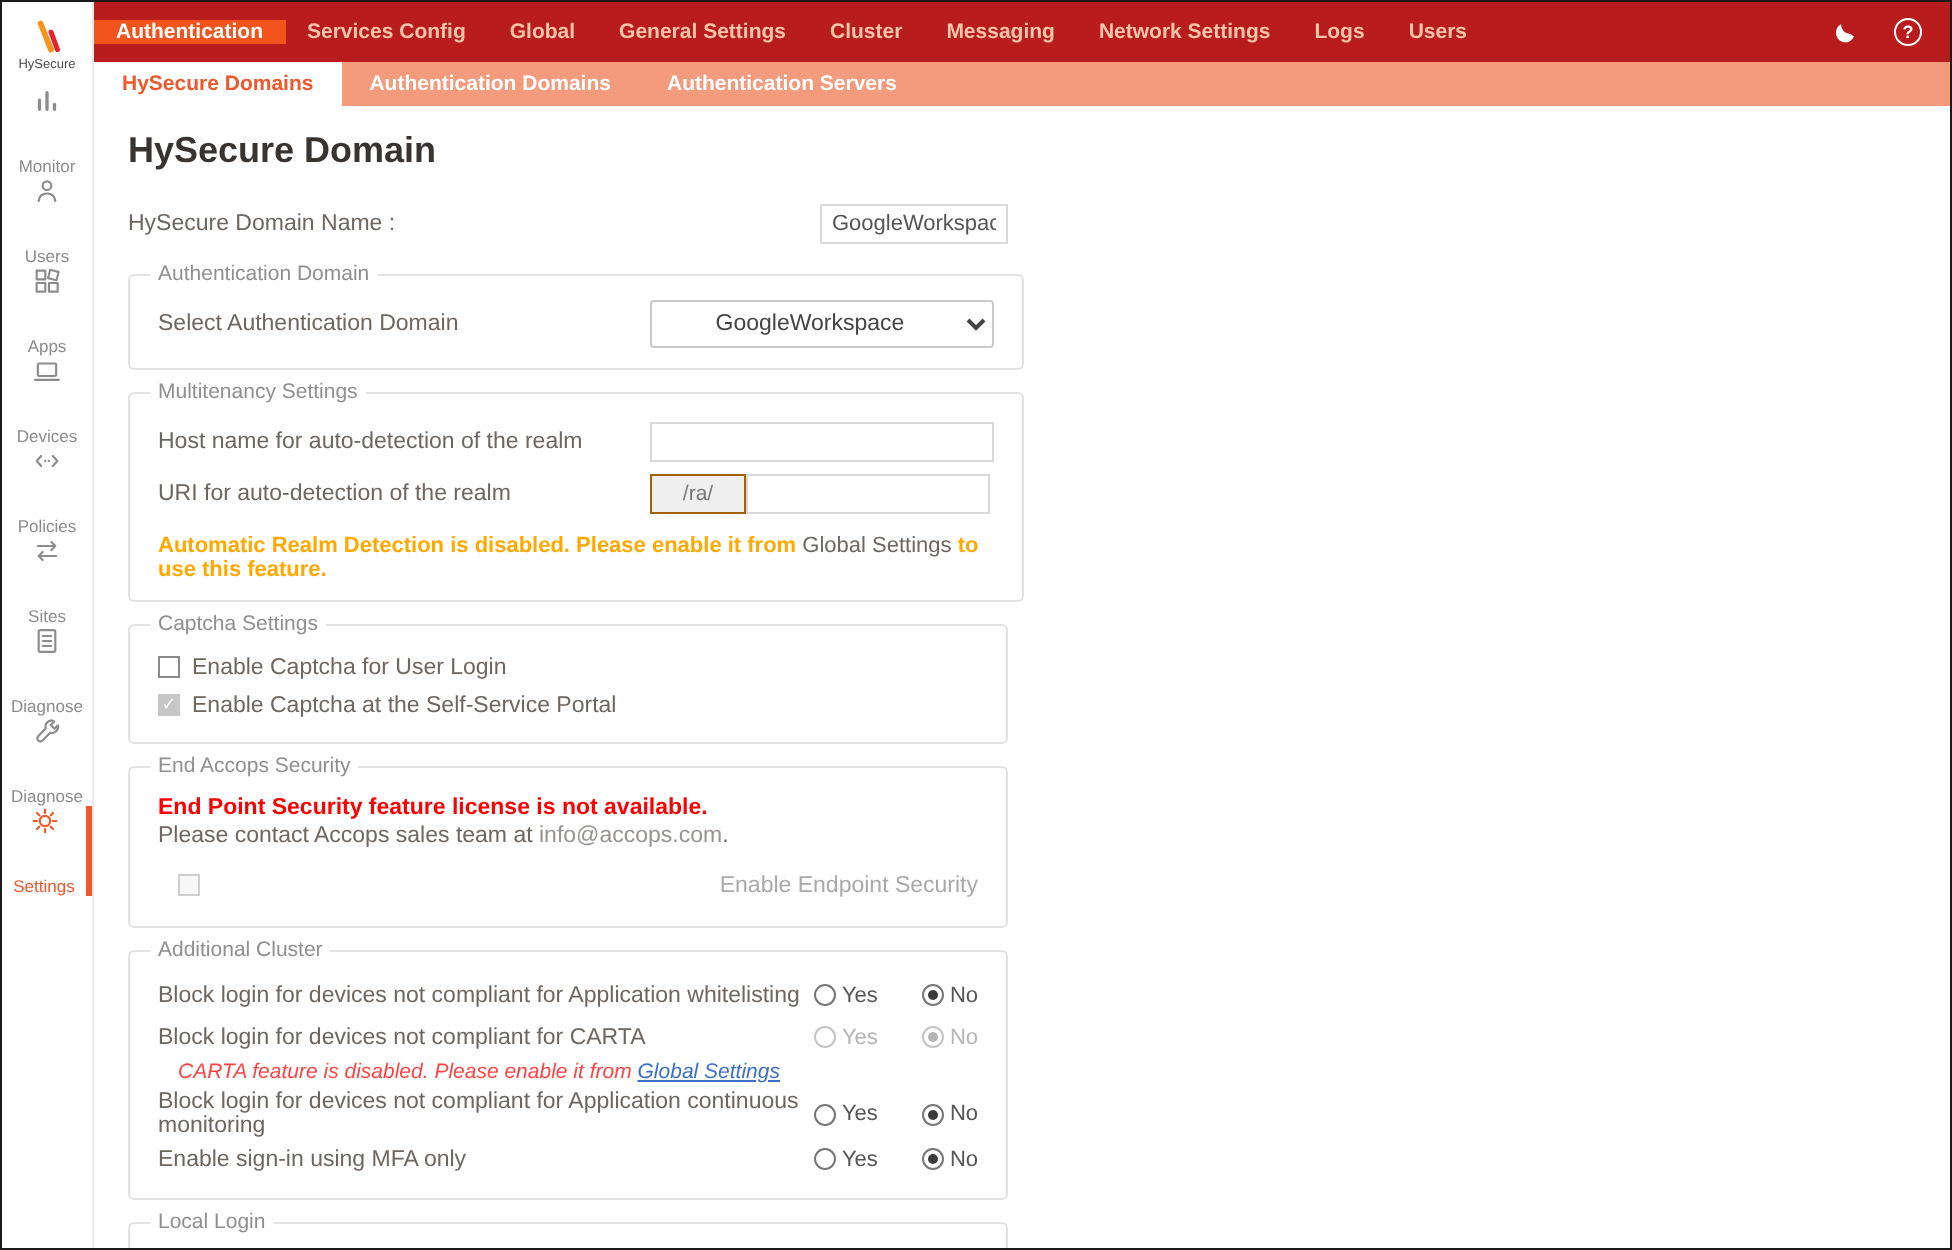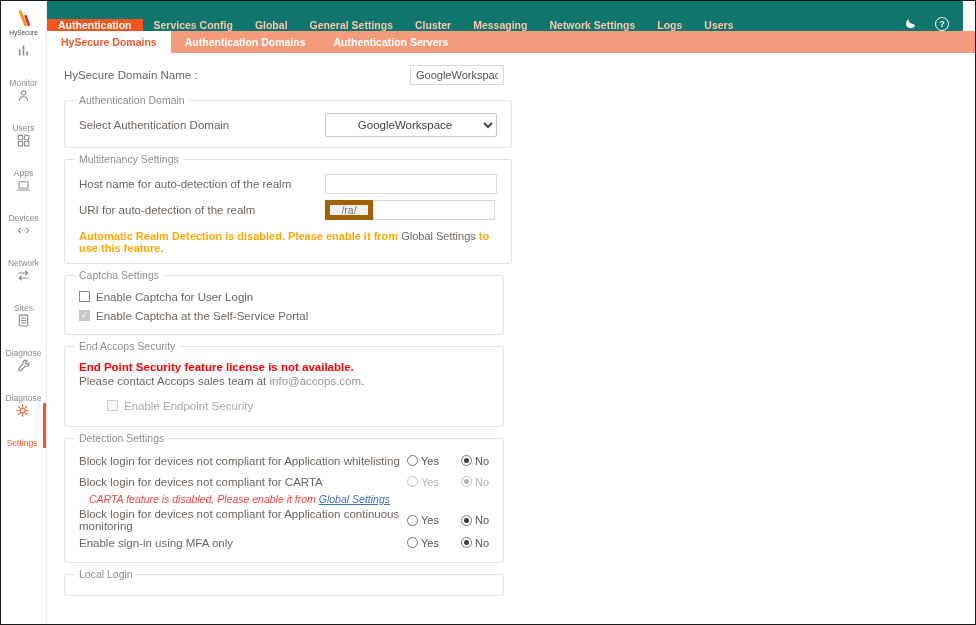--- a/index.html
+++ b/index.html
@@ -3,22 +3,22 @@
 <meta charset="utf-8">
 <style>
   * { box-sizing: border-box; margin: 0; padding: 0; }
   html,body { width: 976px; height: 625px; background:#fff; }
   .screen {
     position: relative; width: 976px; height: 625px;
     border: 1px solid #1a1a1a; background:#fff; overflow: hidden;
     font-family: "Liberation Sans", sans-serif; color:#444;
   }
   
-  .topnav { position:absolute; left:46px; top:0; right:12px; height:30px;
-    background:#0f766e; display:flex; align-items:flex-end; }
+  .topnav { position:absolute; left:46px; top:0; right:0; height:30px;
+    background:#b91c1c; display:flex; align-items:center; }
   .topnav .tab { padding:0 11px; display:flex; align-items:center;
     font-size:10.5px; font-weight:bold; color:#fbc5ab; cursor:pointer; white-space:nowrap; }
   .topnav .tab.active { background:#f2541d; color:#fff; }
   .topnav-right { margin-left:auto; display:flex; align-items:center; gap:17px; padding-right:14px; }
   .help-badge { width:14px; height:14px; border:1.4px solid #fff; border-radius:50%;
     color:#fff; font-size:9px; font-weight:bold; display:flex; align-items:center; justify-content:center; }
   
   .subnav { position:absolute; left:46px; top:30px; right:0; height:22px;
     background:#f49b7e; display:flex; }
   .subnav .tab { padding:0 14px; display:flex; align-items:center;
@@ -43,37 +43,37 @@
   .flabel { font-size:11.5px; color:#6e6660; }
   input[type=text] { border:1px solid #d9d9d9; height:20px; font-size:11px; color:#555;
     padding:0 5px; font-family:"Liberation Sans",sans-serif; outline:none; }
   fieldset { border:1px solid #e3e3e3; border-radius:3px; margin-bottom:5px; padding:6px 14px 9px; }
   legend { font-size:10.5px; color:#8f8f8f; padding:0 4px; margin-left:-4px; }
   .frow { display:flex; align-items:center; min-height:26px; }
   .frow .flabel { width:246px; flex:none; }
   select { width:172px; height:24px; border:1px solid #c9c9c9; border-radius:2px; font-size:11.5px;
     color:#444; padding:0 4px; font-family:"Liberation Sans",sans-serif; text-align:center; background:#fff; }
   .host-input { width:172px; }
-  .uri-prefix { width:48px; height:20px; background:#efefef; border:5px solid #a16207;
+  .uri-prefix { width:48px; height:20px; background:#efefef; border:1px solid #a16207;
     display:inline-flex; align-items:center; justify-content:center; font-size:10.5px; color:#777; }
   .uri-input { width:122px; border-left:none; }
   .warn { margin-top:7px; font-size:11px; font-weight:bold; color:#ffa800; }
   .warn .plain { color:#6e6660; font-weight:normal; }
   
   .cbrow { display:flex; align-items:center; gap:6px; min-height:19px; }
   .cb { width:11px; height:11px; border:1px solid #8a8a8a; background:#fff; flex:none;
     display:inline-flex; align-items:center; justify-content:center; font-size:9px; line-height:1; }
   .cb.checked-disabled { background:#c6c6c6; border-color:#c6c6c6; color:#fff; }
   .cb.disabled { border-color:#cfcfcf; background:#f7f7f7; }
   .muted { color:#a9a9a9; }
   
   .err { color:#f00; font-weight:bold; font-size:11.5px; margin-top:3px; }
   .contact { font-size:11.5px; color:#6e6660; margin-top:2px; }
   .contact .email { color:#979390; }
-  .ep-cb { margin:9px 0 2px 28px; }
+  .ep-cb { margin:9px 0 2px 10px;justify-content:space-between; }
   
   .arow { display:flex; justify-content:space-between; align-items:center; min-height:21px; }
   .radios { display:flex; align-items:center; gap:22px; font-size:11px; color:#555; flex:none; }
   .ropt { display:flex; align-items:center; gap:3px; }
   .radio { width:11px; height:11px; border:1px solid #777; border-radius:50%; position:relative; flex:none; }
   .radio.checked::after { content:""; position:absolute; inset:2px; background:#3c3c3c; border-radius:50%; }
   .radio.disabled { border-color:#c4c4c4; }
   .radio.disabled.checked::after { background:#b5b5b5; }
   .radios.disabled { color:#b5b5b5; }
   .carta-note { font-size:10.5px; font-style:italic; color:#f44; margin:1px 0 3px 10px; }
@@ -120,21 +120,21 @@
           <path d="M1.8 14.3h14.4"></path>
         </svg>
       <span>Devices</span>
     </div>
     <div class="side-item">
       <svg viewBox="0 0 18 18">
         <path d="M5.5 6 2.8 9l2.7 3M12.5 6l2.7 3-2.7 3"></path>
         <circle cx="7.9" cy="9" r="0.7" fill="currentColor" stroke="none"></circle>
         <circle cx="10.1" cy="9" r="0.7" fill="currentColor" stroke="none"></circle>
         </svg>
-      <span>Network</span>
+      <span>Policies</span>
     </div>
     <div class="side-item">
       <svg viewBox="0 0 18 18">
         <path d="M3.5 6h10.5M11.6 3.6 14 6l-2.4 2.4"></path>
           <path d="M14.5 12H4M6.4 9.6 4 12l2.4 2.4"></path>
         </svg>
       <span>Sites</span>
     </div>
     <div class="side-item">
       <svg viewBox="0 0 18 18">
@@ -176,20 +176,21 @@
     </div>
   </div>
 
   <div class="subnav">
     <div class="tab active">HySecure Domains</div>
     <div class="tab">Authentication Domains</div>
     <div class="tab">Authentication Servers</div>
   </div>
 
   <div class="content">
+    <h1 class="title">HySecure Domain</h1>
 
     <div class="col">
       <div class="name-row">
         <span class="flabel">HySecure Domain Name :</span>
         <input type="text" style="width: 94px;" value="GoogleWorkspace">
       </div>
 
       <fieldset>
         <legend>Authentication Domain</legend>
         <div class="frow">
@@ -230,21 +231,21 @@
         <legend>End Accops Security</legend>
         <div class="err">End Point Security feature license is not available.</div>
         <div class="contact"><span>Please contact Accops sales team at </span><span class="email">info@accops.com</span><span>.</span></div>
         <div class="cbrow ep-cb">
           <span class="cb disabled"></span>
           <span class="flabel muted">Enable Endpoint Security</span>
         </div>
       </fieldset>
 
       <fieldset>
-        <legend>Detection Settings</legend>
+        <legend>Additional Cluster</legend>
 
         <div class="arow">
           <span class="flabel">Block login for devices not compliant for Application whitelisting</span>
           <span class="radios">
             <span class="ropt">
               <span class="radio"></span>
                 <span>Yes</span>
               </span>
             <span class="ropt">
               <span class="radio checked"></span>

